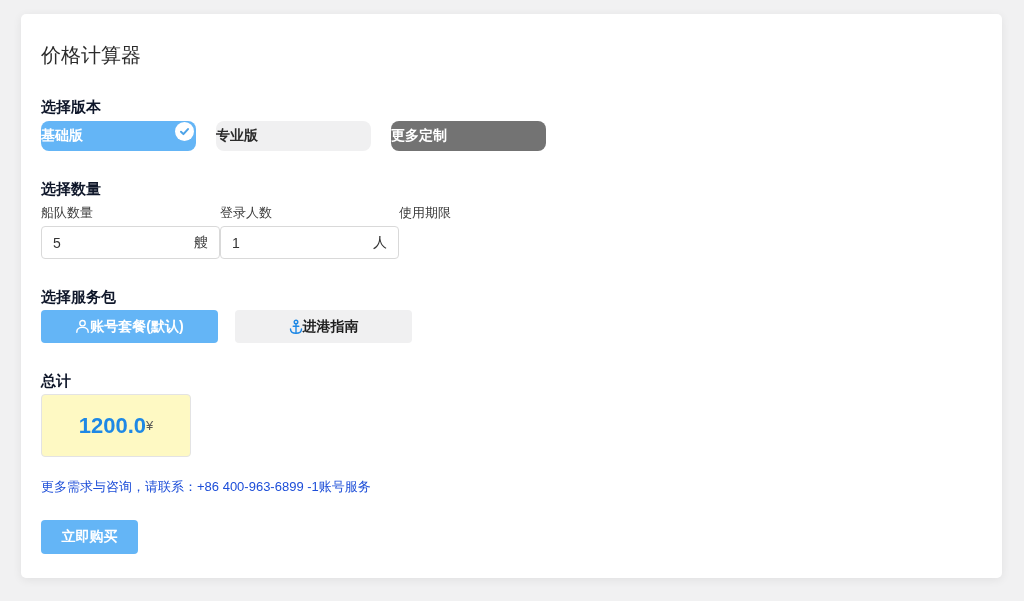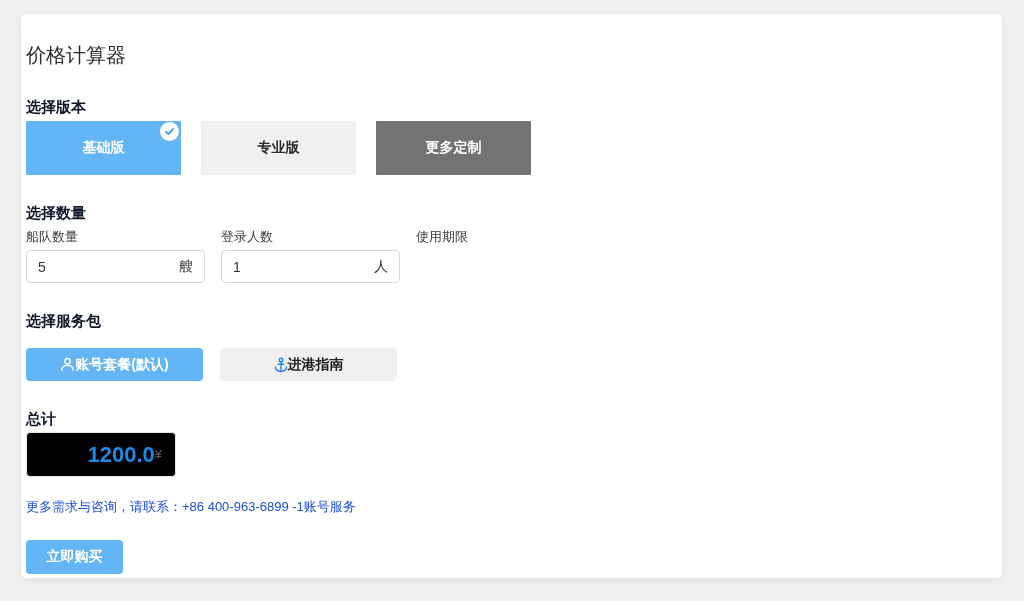--- a/index.html
+++ b/index.html
@@ -10,54 +10,54 @@
     position: relative;
     overflow: hidden;
   }
   .card {
     position: absolute;
     left: 21px; top: 14px;
     width: 981px; height: 564px;
     background: #ffffff;
     border-radius: 5px;
     box-shadow: 0 2px 10px rgba(0,0,0,0.07);
-    padding: 31px 5px;
+    padding: 31px 20px;
   }
   .page-title {
     font-size: 20px; line-height: 20px;
     color: #2b2b2b; font-weight: 400;
   }
   .section-heading {
     font-size: 15px; line-height: 15px;
     font-weight: bold; color: #0f172a;
   }
   .v-heading   { margin-top: 34px; }
   .qty-heading { margin-top: 30px; }
   .svc-heading { margin-top: 30px; }
   .total-heading { margin-top: 30px; }
 
   .btn-row { margin-top: 7px; display: flex; gap: 20px; }
   .version-btn {
-    width: 155px; height: 54px;
-    border: none; border-radius: 1px;
+    width: 155px; height: 30px;
+    border: none; border-radius: 8px;
     font-family: inherit; font-size: 14px; font-weight: bold;
-    display: flex; align-items: center; justify-content: center;
+    display: flex; align-items: center; justify-content: flex-start;
     position: relative; cursor: pointer;
   }
   .version-btn.selected { background: #64b5f6; color: #ffffff; }
   .version-btn.plain    { background: #f0f0f1; color: #2b2b2b; }
   .version-btn.custom   { background: #737373; color: #ffffff; }
   .check-badge {
     position: absolute; top: 1px; right: 2px;
     width: 19px; height: 19px;
     background: #ffffff; border-radius: 50%;
     display: flex; align-items: center; justify-content: center;
   }
 
-  .qty-row { margin-top: 10px; display: flex; gap: 16px; }
+  .qty-row { margin-top: 10px; display: flex; gap: 0; }
   .qty-field { width: 179px; }
   .qty-label { font-size: 13px; line-height: 13px; color: #3c3c3c; }
   .qty-input-wrap {
     margin-top: 7px; height: 33px;
     border: 1px solid #d9d9d9; border-radius: 4px;
     background: #ffffff;
     display: flex; align-items: center;
     padding: 0 11px;
   }
   .qty-input-wrap input {
@@ -68,33 +68,32 @@
   }
   .unit { font-size: 14px; color: #333333; }
 
   .svc-row { margin-top: 6px; display: flex; gap: 17px; }
   .svc-btn {
     width: 177px; height: 33px;
     border: none; border-radius: 4px;
     font-family: inherit; font-size: 14px; font-weight: bold;
     display: flex; align-items: center; justify-content: center; 
     cursor: pointer;
-    margin-top: 14px;
   }
   .svc-btn.selected { background: #64b5f6; color: #ffffff; }
   .svc-btn.plain    { background: #f0f0f1; color: #1f1f1f; }
   .svc-btn .icon { display: flex; align-items: center; }
 
   .total-box {
     margin-top: 6px;
-    width: 150px; height: 45px;
-    background: #000000;
+    width: 150px; height: 63px;
+    background: #fef9c3;
     border: 1px solid #e3e3e4;
     border-radius: 4px;
-    display: flex; align-items: center; justify-content: flex-end;
+    display: flex; align-items: center; justify-content: center;
     padding: 0 13px;
   }
   .total-value { font-size: 22px; font-weight: bold; color: #1e88e5; }
   .currency    { font-size: 13px; color: #5a5a5a; }
 
   .contact { margin-top: 23px; font-size: 13px; line-height: 14px; color: #1d4ed8; }
 
   .buy-btn {
     margin-top: 26px;
     width: 97px; height: 34px;

